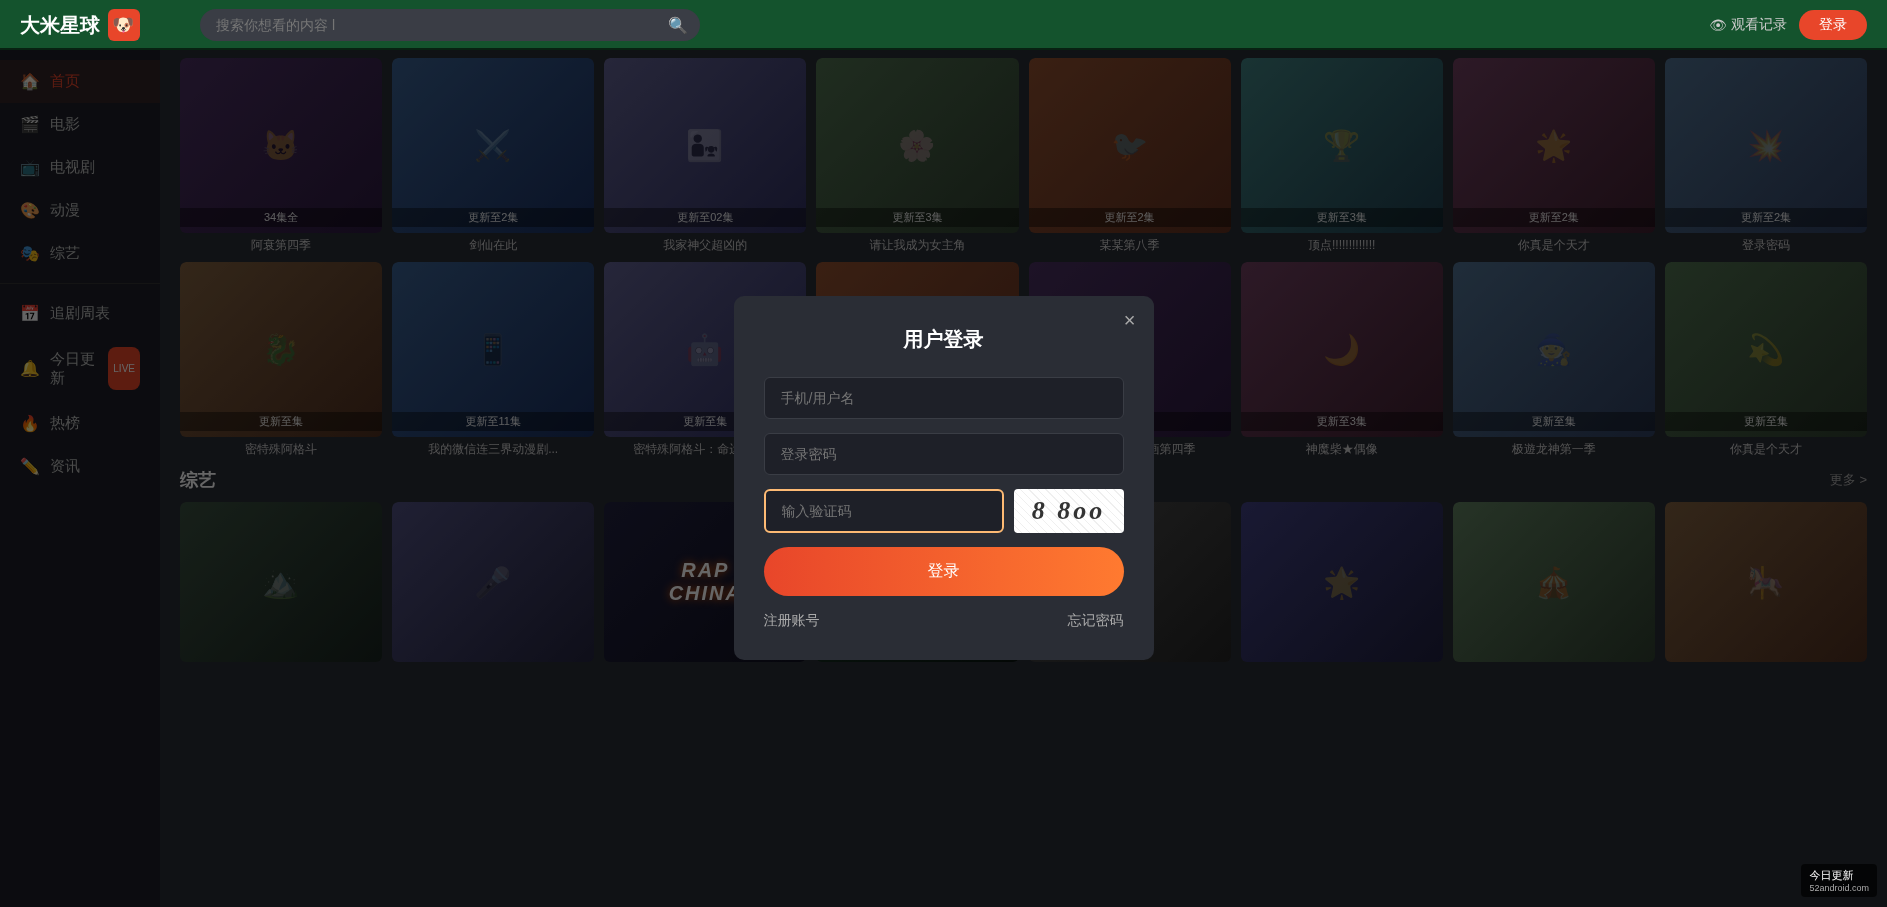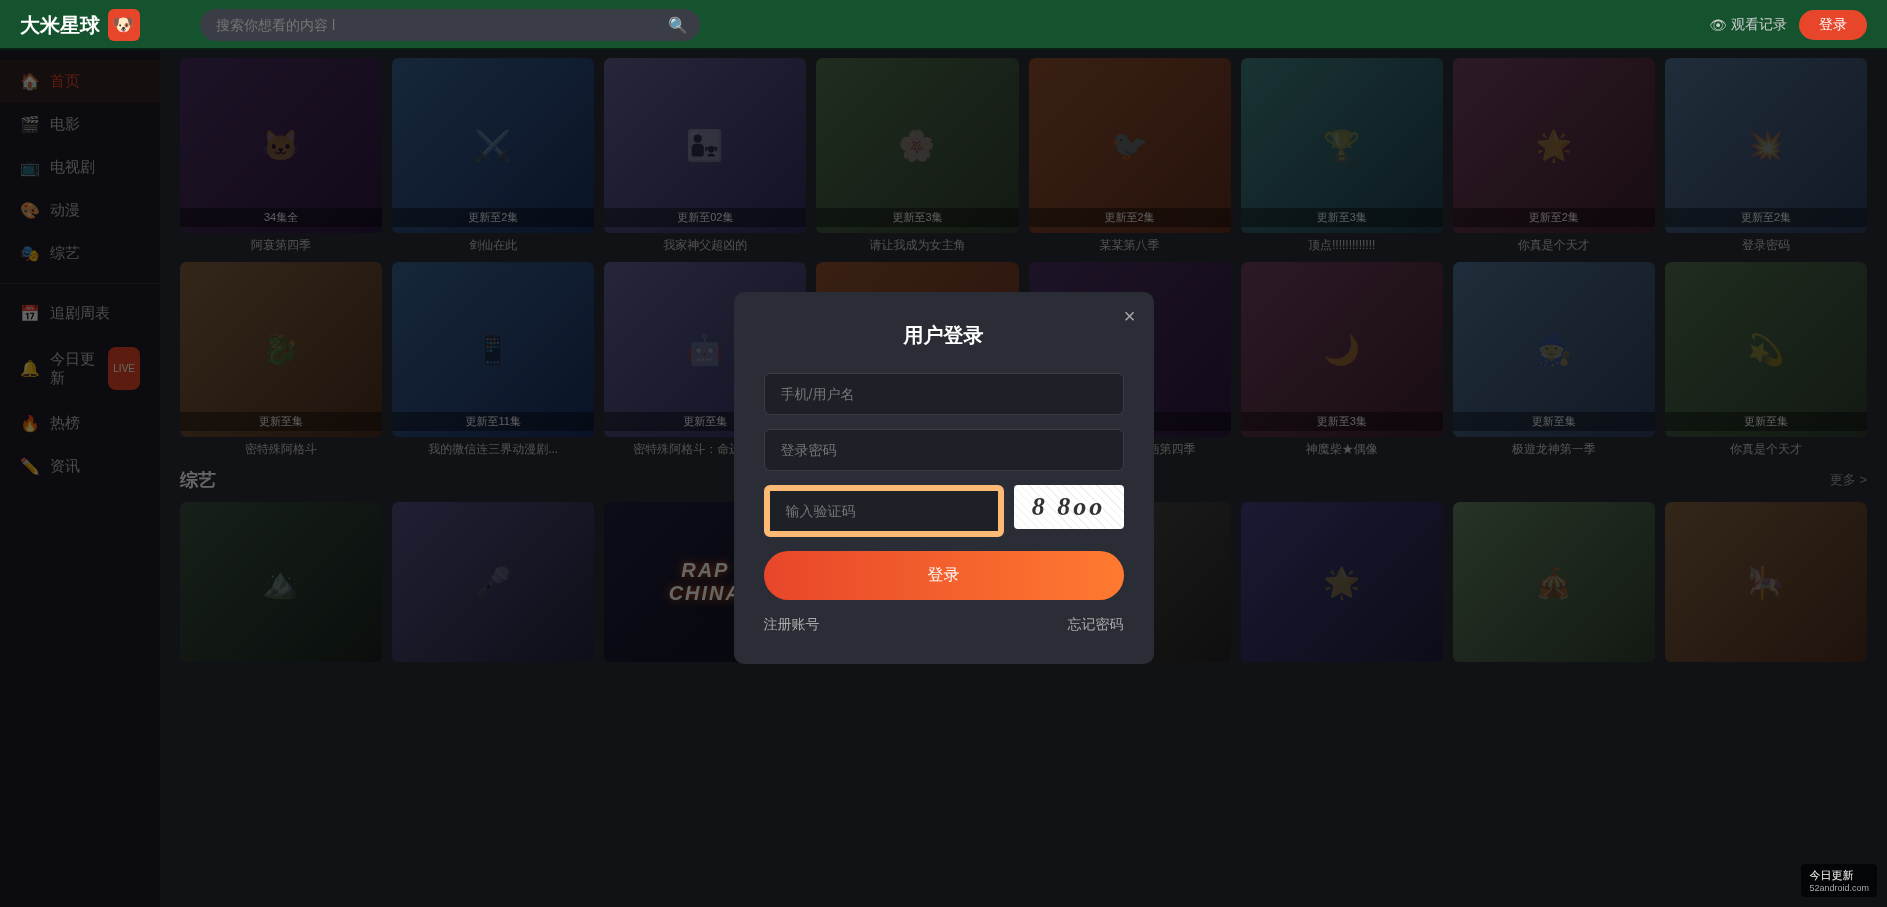--- a/index.html
+++ b/index.html
@@ -279,21 +279,21 @@
       margin-bottom: 14px;
     }
     .captcha-row {
       display: flex;
       gap: 10px;
       margin-bottom: 14px;
     }
     .captcha-input {
       flex: 1;
       background: #1e2028;
-      border: 6px solid #fdba74;
+      border: 2px solid #fdba74;
       border-radius: 6px;
       padding: 12px 16px;
       color: #aaa;
       font-size: 14px;
       outline: none;
     }
     .captcha-image {
       width: 110px;
       height: 44px;
       background: #fff;

